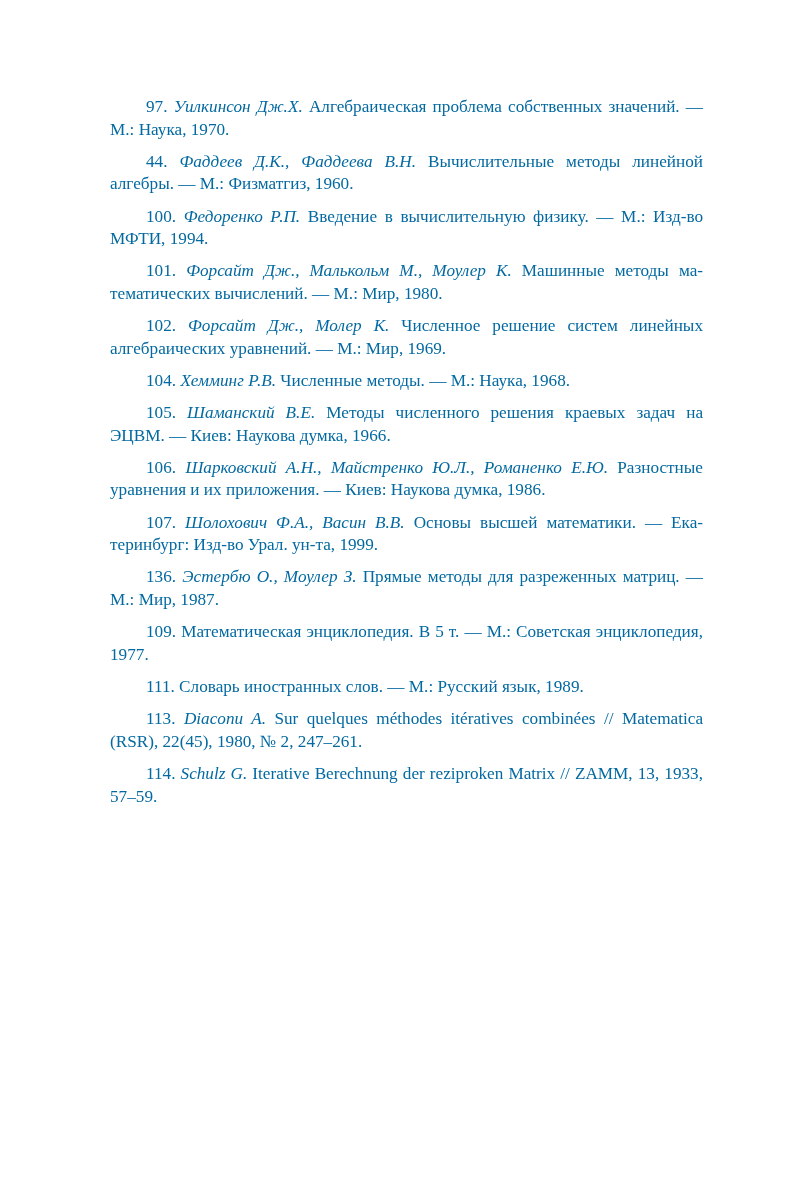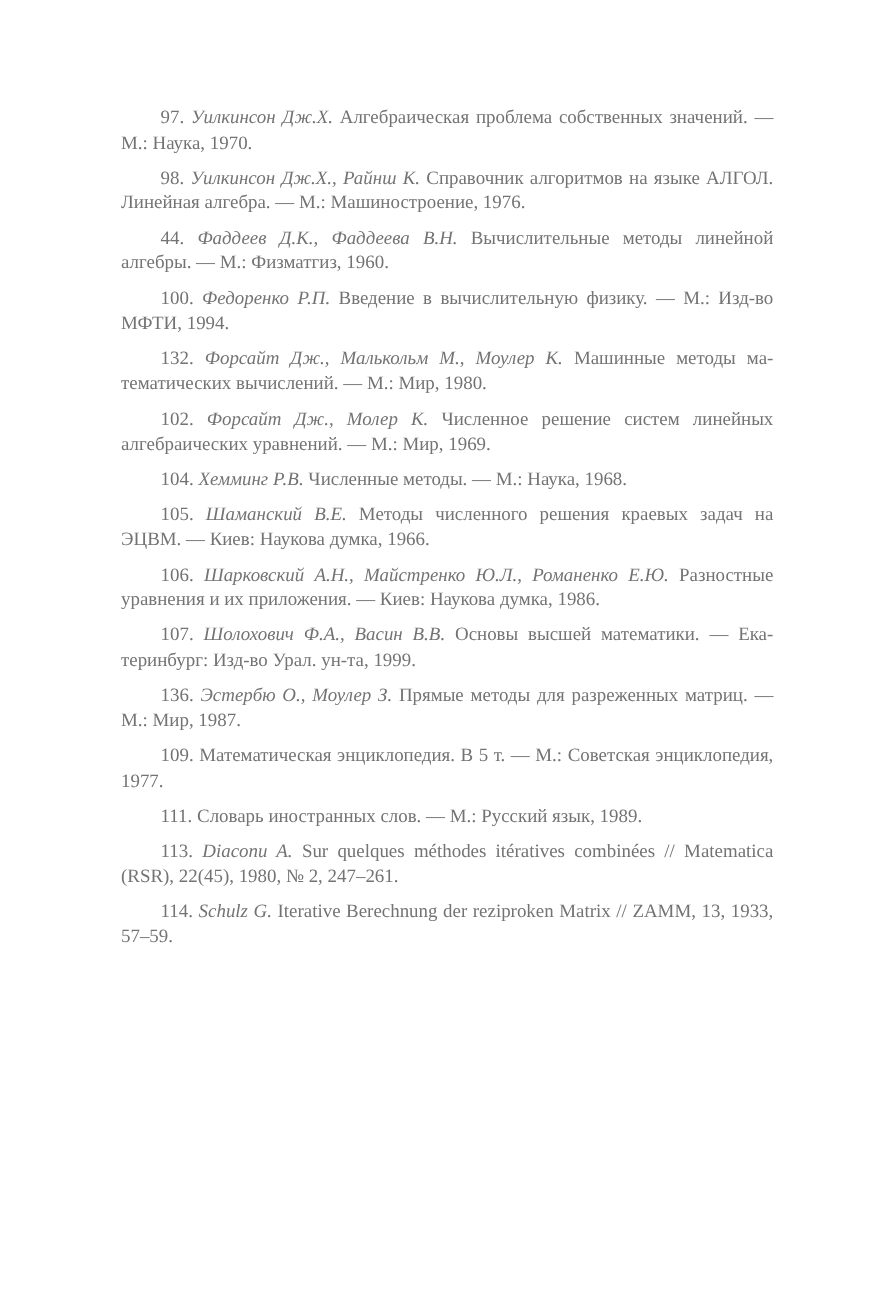--- a/index.html
+++ b/index.html
@@ -5,40 +5,39 @@
   html, body { margin: 0; padding: 0; background: #ffffff; }
   body { width: 794px; height: 1177px; position: relative; overflow: hidden; }
   .page {
     position: absolute;
     left: 110px;
     top: 96px;
     width: 593px;
     font-family: "Liberation Serif", serif;
     font-size: 17.2px;
     line-height: 22.6px;
-    color: #737373;
+    color: #0369a1;
   }
   .ref {
     margin: 0 0 9.6px 0;
     text-align: justify;
     text-indent: 36px;
     hyphens: manual;
   }
   .ref .num { }
   .ref .auth { font-style: italic; }
 </style>
 </head>
 <body>
 
 <div class="page">
   <p class="ref"><span class="num">97.</span> <span class="auth">Уилкинсон Дж.Х.</span> <span>Алгебраическая проблема собственных значе­ний. — М.: Наука, 1970.</span></p>
-  <p class="ref"><span class="num">98.</span> <span class="auth">Уилкинсон Дж.Х., Райнш К.</span> <span>Справочник алгоритмов на языке АЛ­ГОЛ. Линейная алгебра.  — М.: Машиностроение, 1976.</span></p>
   <p class="ref"><span class="num">44.</span> <span class="auth">Фаддеев Д.К., Фаддеева В.Н.</span> <span>Вычислительные методы линейной алгебры. — М.: Физматгиз, 1960.</span></p>
   <p class="ref"><span class="num">100.</span> <span class="auth">Федоренко Р.П.</span> <span>Введение в вычислительную физику. — М.: Изд-во МФТИ, 1994.</span></p>
-  <p class="ref"><span class="num">132.</span> <span class="auth">Форсайт Дж., Малькольм М., Моулер К.</span> <span>Машинные методы ма­тематических вычислений. — М.: Мир, 1980.</span></p>
+  <p class="ref"><span class="num">101.</span> <span class="auth">Форсайт Дж., Малькольм М., Моулер К.</span> <span>Машинные методы ма­тематических вычислений. — М.: Мир, 1980.</span></p>
   <p class="ref"><span class="num">102.</span> <span class="auth">Форсайт Дж., Молер К.</span> <span>Численное решение систем линейных алгебраических уравнений. — М.: Мир, 1969.</span></p>
   <p class="ref"><span class="num">104.</span> <span class="auth">Хемминг Р.В.</span> <span>Численные методы. — М.: Наука, 1968.</span></p>
   <p class="ref"><span class="num">105.</span> <span class="auth">Шаманский В.Е.</span> <span>Методы численного решения краевых задач на ЭЦВМ. — Киев: Наукова думка, 1966.</span></p>
   <p class="ref"><span class="num">106.</span> <span class="auth">Шарковский А.Н., Майстренко Ю.Л., Романенко Е.Ю.</span> <span>Разност­ные уравнения и их приложения. — Киев: Наукова думка, 1986.</span></p>
   <p class="ref"><span class="num">107.</span> <span class="auth">Шолохович Ф.А., Васин В.В.</span> <span>Основы высшей математики. — Ека­теринбург: Изд-во Урал. ун-та, 1999.</span></p>
   <p class="ref"><span class="num">136.</span> <span class="auth">Эстербю О., Моулер З.</span> <span>Прямые методы для разреженных мат­риц. — М.: Мир, 1987.</span></p>
   <p class="ref"><span class="num">109.</span> <span>Математическая энциклопедия. В 5 т. — М.: Советская энцикло­педия, 1977.</span></p>
   <p class="ref"><span class="num">111.</span> <span>Словарь иностранных слов. — М.: Русский язык, 1989.</span></p>
   <p class="ref"><span class="num">113.</span> <span class="auth">Diaconu A.</span> <span>Sur quelques méthodes itératives combinées // Mate­matica (RSR), 22(45), 1980, № 2, 247–261.</span></p>
   <p class="ref"><span class="num">114.</span> <span class="auth">Schulz G.</span> <span>Iterative Berechnung der reziproken Matrix // ZAMM, 13, 1933, 57–59.</span></p>

